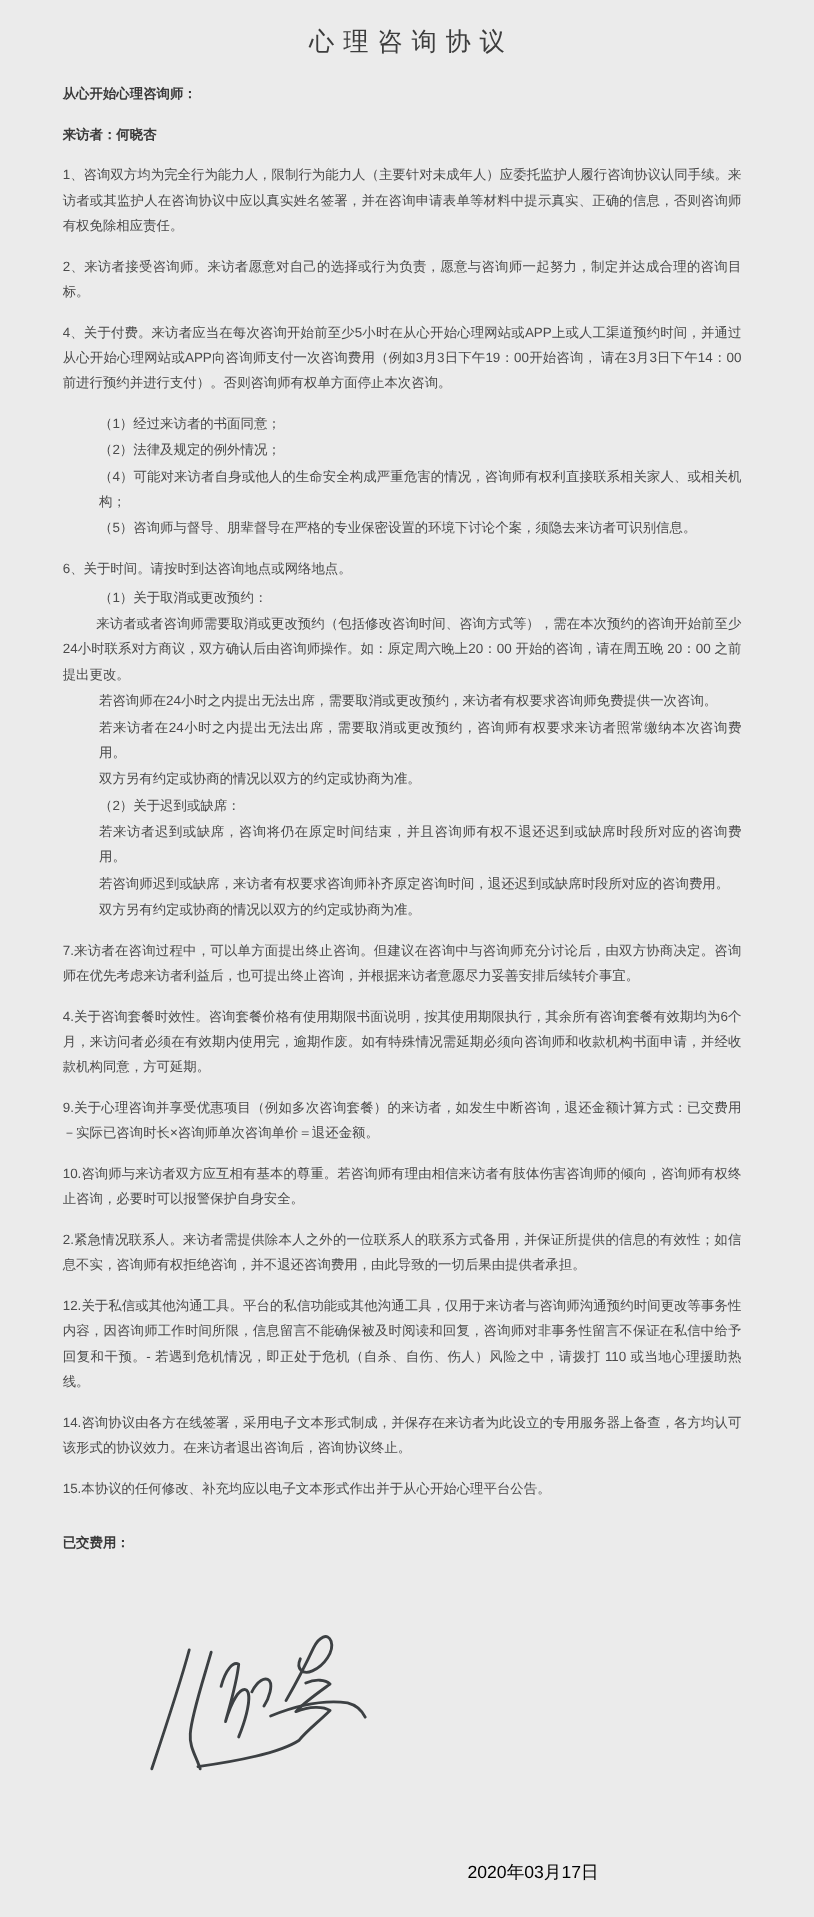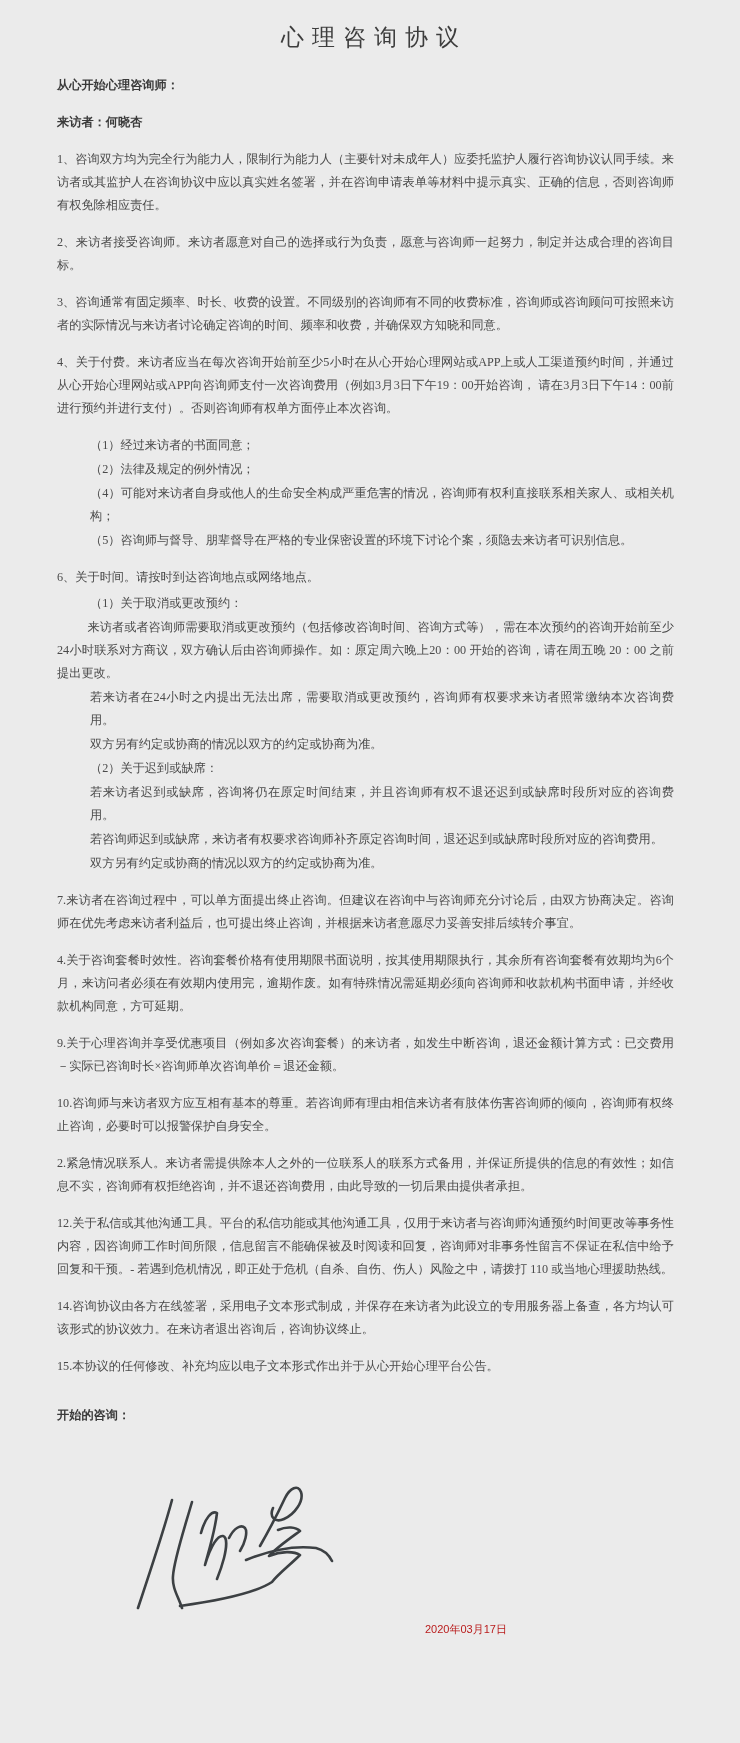--- a/index.html
+++ b/index.html
@@ -25,21 +25,20 @@
     letter-spacing:8px;
     text-indent:8px;
     line-height:28px;
   }
   .content{
     margin:23px 66px 0 57px;
     font-size:12.2px;
     line-height:23px;
     color:#4a4a4a;
     text-align:justify;
-    font-family:Liberation Serif, serif;
   }
   .lead{
     font-weight:700;
     color:#3a3a3a;
     margin:0 0 14px 0;
   }
   .para{ margin:0 0 14px 0; }
   .para.tight{ margin-bottom:3px; }
   .sub{
     margin:0 0 1px 0;
@@ -59,66 +58,66 @@
     position:absolute;
     left:88px;
     top:1422px;
     width:280px;
     height:220px;
   }
   .signature-wrap svg{ display:block; width:100%; height:100%; }
   .doc-date{
     position:absolute;
     left:425px;
-    top:1606px;
-    font-size:11px;
-    color:#b91c1c;
+    top:1676px;
+    font-size:16px;
+    color:#000000;
   }
 </style>
 </head>
 <body>
 
 <div class="page">
 
   <div class="doc-title">心理咨询协议</div>
 
   <div class="content">
     <p class="lead">从心开始心理咨询师：</p>
     <p class="lead"><span>来访者：</span><span>何晓杏</span></p>
 
     <p class="para">1、咨询双方均为完全行为能力人，限制行为能力人（主要针对未成年人）应委托监护人履行咨询协议认同手续。来访者或其监护人在咨询协议中应以真实姓名签署，并在咨询申请表单等材料中提示真实、正确的信息，否则咨询师有权免除相应责任。</p>
     <p class="para">2、来访者接受咨询师。来访者愿意对自己的选择或行为负责，愿意与咨询师一起努力，制定并达成合理的咨询目标。</p>
-    <p class="para">3、咨询通常有固定频率、时长、收费的设置。不同级别的咨询师有不同的收费标准，咨询师或咨询顾问可按照来访者的实际情况与来访者讨论确定咨询的时间、频率和收费，并确保双方知晓和同意。</p>
     <p class="para">4、关于付费。来访者应当在每次咨询开始前至少5小时在从心开始心理网站或APP上或人工渠道预约时间，并通过从心开始心理网站或APP向咨询师支付一次咨询费用（例如3月3日下午19：00开始咨询， 请在3月3日下午14：00前进行预约并进行支付）。否则咨询师有权单方面停止本次咨询。</p>
 
     <p class="sub">（1）经过来访者的书面同意；</p>
     <p class="sub">（2）法律及规定的例外情况；</p>
     <p class="sub">（4）可能对来访者自身或他人的生命安全构成严重危害的情况，咨询师有权利直接联系相关家人、或相关机构；</p>
     <p class="sub endgroup">（5）咨询师与督导、朋辈督导在严格的专业保密设置的环境下讨论个案，须隐去来访者可识别信息。</p>
 
     <p class="para tight">6、关于时间。请按时到达咨询地点或网络地点。</p>
     <p class="sub">（1）关于取消或更改预约：</p>
     <p class="indent-first">来访者或者咨询师需要取消或更改预约（包括修改咨询时间、咨询方式等），需在本次预约的咨询开始前至少24小时联系对方商议，双方确认后由咨询师操作。如：原定周六晚上20：00 开始的咨询，请在周五晚 20：00 之前提出更改。</p>
+    <p class="sub">若咨询师在24小时之内提出无法出席，需要取消或更改预约，来访者有权要求咨询师免费提供一次咨询。</p>
     <p class="sub">若来访者在24小时之内提出无法出席，需要取消或更改预约，咨询师有权要求来访者照常缴纳本次咨询费用。</p>
     <p class="sub">双方另有约定或协商的情况以双方的约定或协商为准。</p>
     <p class="sub">（2）关于迟到或缺席：</p>
     <p class="sub">若来访者迟到或缺席，咨询将仍在原定时间结束，并且咨询师有权不退还迟到或缺席时段所对应的咨询费用。</p>
     <p class="sub">若咨询师迟到或缺席，来访者有权要求咨询师补齐原定咨询时间，退还迟到或缺席时段所对应的咨询费用。</p>
     <p class="sub endgroup">双方另有约定或协商的情况以双方的约定或协商为准。</p>
 
     <p class="para">7.来访者在咨询过程中，可以单方面提出终止咨询。但建议在咨询中与咨询师充分讨论后，由双方协商决定。咨询师在优先考虑来访者利益后，也可提出终止咨询，并根据来访者意愿尽力妥善安排后续转介事宜。</p>
     <p class="para">4.关于咨询套餐时效性。咨询套餐价格有使用期限书面说明，按其使用期限执行，其余所有咨询套餐有效期均为6个月，来访问者必须在有效期内使用完，逾期作废。如有特殊情况需延期必须向咨询师和收款机构书面申请，并经收款机构同意，方可延期。</p>
     <p class="para">9.关于心理咨询并享受优惠项目（例如多次咨询套餐）的来访者，如发生中断咨询，退还金额计算方式：已交费用－实际已咨询时长×咨询师单次咨询单价＝退还金额。</p>
     <p class="para">10.咨询师与来访者双方应互相有基本的尊重。若咨询师有理由相信来访者有肢体伤害咨询师的倾向，咨询师有权终止咨询，必要时可以报警保护自身安全。</p>
     <p class="para">2.紧急情况联系人。来访者需提供除本人之外的一位联系人的联系方式备用，并保证所提供的信息的有效性；如信息不实，咨询师有权拒绝咨询，并不退还咨询费用，由此导致的一切后果由提供者承担。</p>
     <p class="para">12.关于私信或其他沟通工具。平台的私信功能或其他沟通工具，仅用于来访者与咨询师沟通预约时间更改等事务性内容，因咨询师工作时间所限，信息留言不能确保被及时阅读和回复，咨询师对非事务性留言不保证在私信中给予回复和干预。- 若遇到危机情况，即正处于危机（自杀、自伤、伤人）风险之中，请拨打 110 或当地心理援助热线。</p>
     <p class="para">14.咨询协议由各方在线签署，采用电子文本形式制成，并保存在来访者为此设立的专用服务器上备查，各方均认可该形式的协议效力。在来访者退出咨询后，咨询协议终止。</p>
     <p class="para">15.本协议的任何修改、补充均应以电子文本形式作出并于从心开始心理平台公告。</p>
 
-    <p class="lead sign-label">开始的咨询：</p>
+    <p class="lead sign-label">已交费用：</p>
   </div>
 
   <div class="signature-wrap">
     <svg viewBox="0 0 280 220" xmlns="http://www.w3.org/2000/svg">
       <g fill="none" stroke="#3c4043" stroke-width="2.6" stroke-linecap="round" stroke-linejoin="round">
         <path d="M84,62 C76,92 62,134 50,170"></path>
         <path d="M104,64 C95,95 86,122 85,138 C84,150 90,158 94,170"></path>
         <path d="M113,95 C117,80 124,72 129,75 C127,93 121,112 117,127 C123,107 130,97 135,98 C139,99 139,108 136,120 C134,128 131,136 129,141"></path>
         <path d="M141,100 C146,90 153,86 157,90 C160,94 157,105 152,113"></path>
         <path d="M172,108 C180,94 190,75 197,60 C202,50 210,46 213,54 C216,63 207,76 196,81 C187,85 181,79 185,70"></path>

